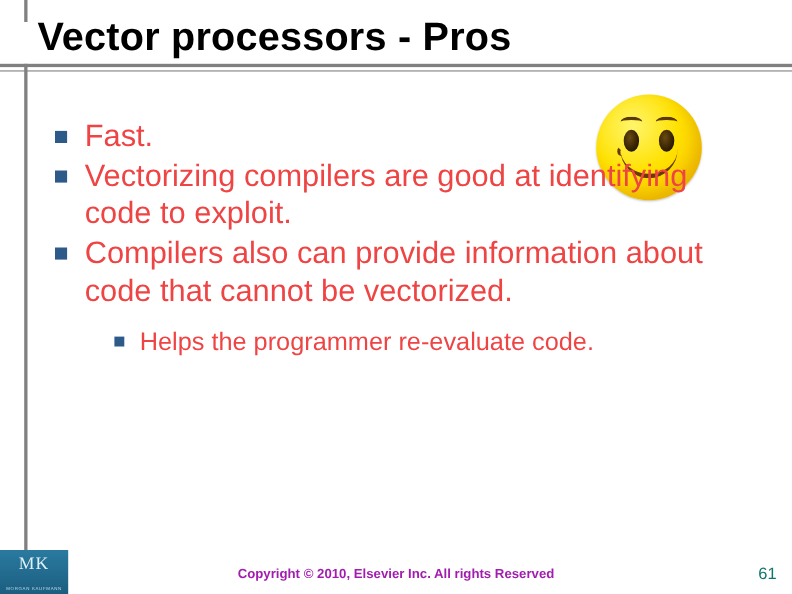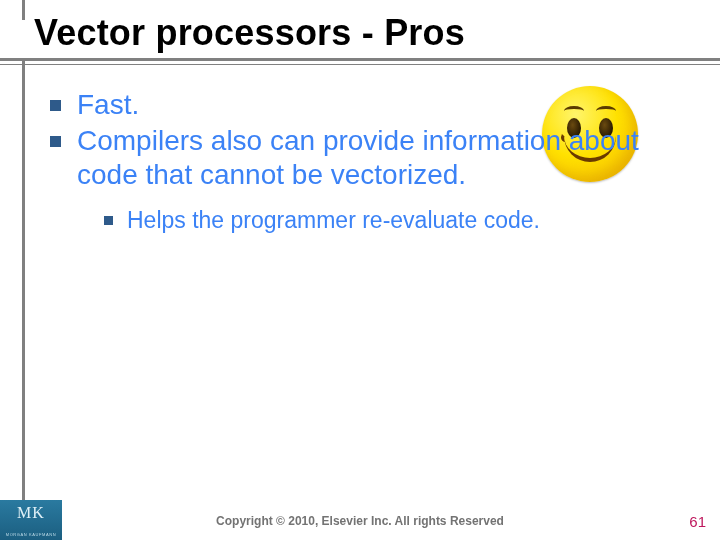--- a/index.html
+++ b/index.html
@@ -55,24 +55,24 @@
   .title-band .vline {
     position: absolute;
     top: 58px;
     left: 22px;
     width: 3px;
     height: 482px;
     background: #808080;
   }
   .content {
     position: absolute;
-    top: 88px;
+    top: 107px;
     left: 50px;
     width: 630px;
-    color: #3b82f6;
+    color: #ef4444;
     font-size: 28px;
     line-height: 1.22;
   }
   .bullet-row {
     display: flex;
     align-items: flex-start;
     margin-bottom: 2px;
   }
   .bullet-row .sq {
     flex: 0 0 auto;
@@ -156,28 +156,28 @@
     border-radius:50%;
   }
   .footer-copy {
     position: absolute;
     bottom: 12px;
     left: 0;
     width: 720px;
     text-align: center;
     font-size: 12px;
     font-weight: bold;
-    color: #737373;
+    color: #a21caf;
   }
   .page-num {
     position: absolute;
     bottom: 10px;
     right: 14px;
     font-size: 15px;
-    color: #be185d;
+    color: #0f766e;
   }
   .mk-logo {
     position: absolute;
     bottom: 0;
     left: 0;
     width: 62px;
     height: 40px;
     background: linear-gradient(180deg, #2a7aa0 0%, #1b5e80 100%);
   }
   .mk-logo .mk {
@@ -223,20 +223,24 @@
   </div>
 </div>
 
 <div class="content">
   <div class="bullet-row">
     <div class="sq"></div>
     <div class="txt">Fast.</div>
   </div>
   <div class="bullet-row">
     <div class="sq"></div>
+    <div class="txt">Vectorizing compilers are good at identifying code to exploit.</div>
+  </div>
+  <div class="bullet-row">
+    <div class="sq"></div>
     <div class="txt">Compilers also can provide information about code that cannot be vectorized.</div>
   </div>
 
   <div class="sub-list">
     <div class="bullet-row">
       <div class="sq"></div>
       <div class="txt">Helps the programmer re-evaluate code.</div>
     </div>
   </div>
 

